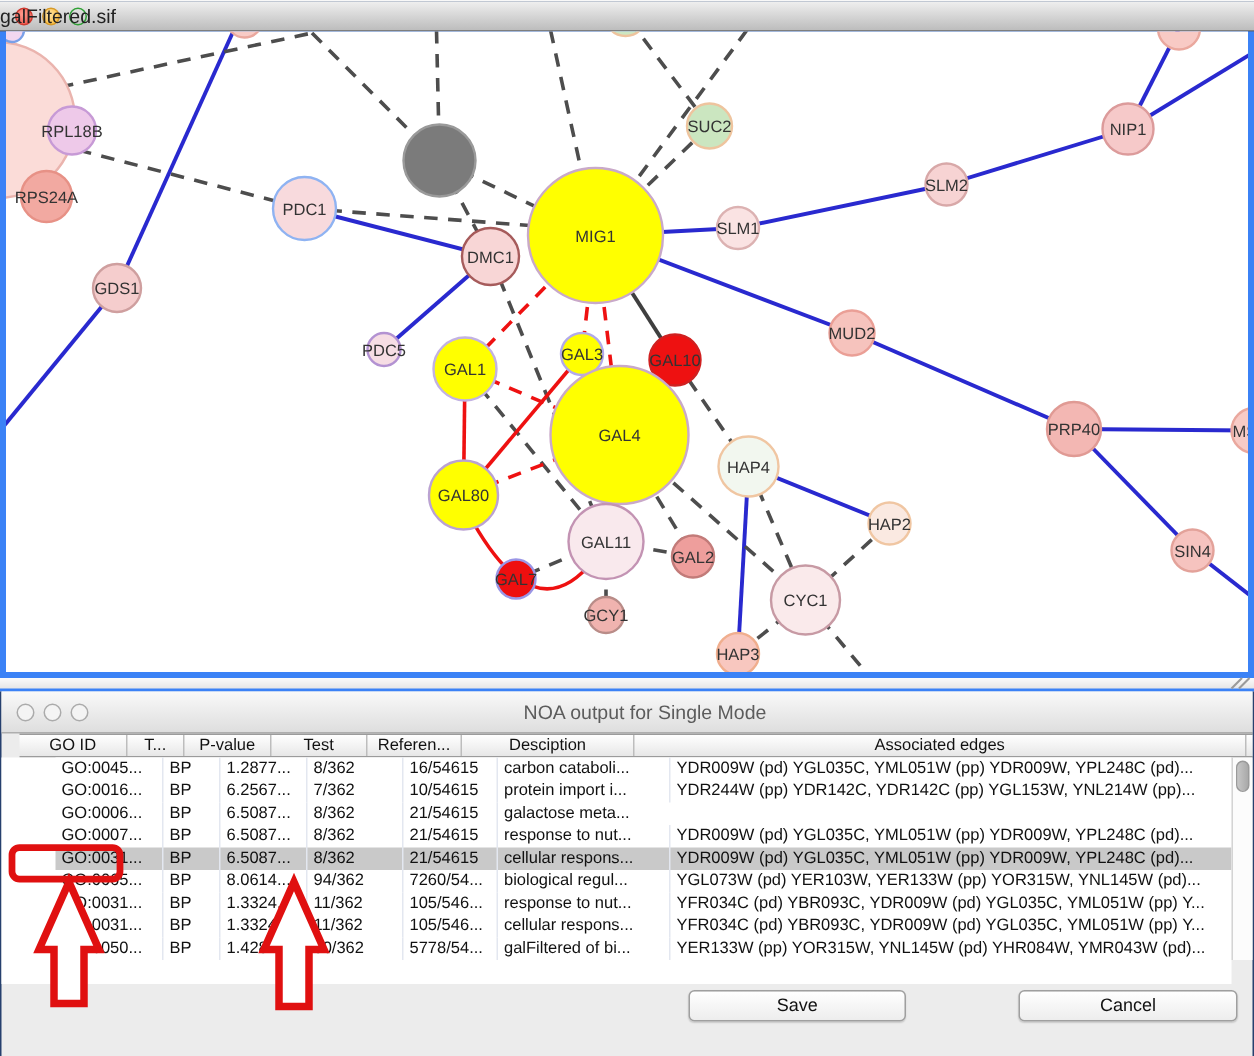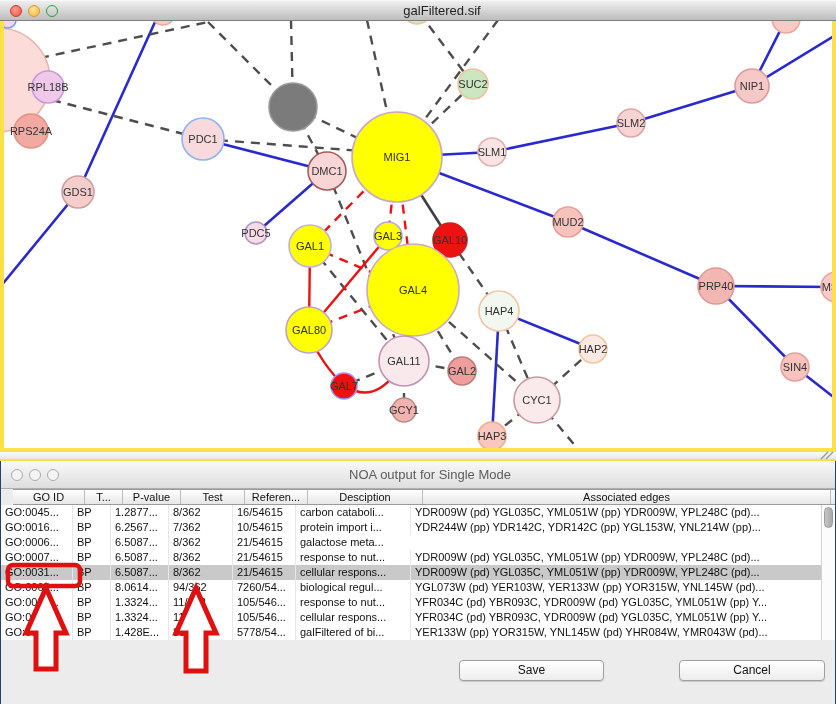--- a/index.html
+++ b/index.html
@@ -11,30 +11,30 @@
   }
   
   .top-window{position:absolute;left:0;top:0;width:836px;height:459px;}
   .titlebar{
     position:absolute;left:0;top:0;right:0;height:21px;
     background:linear-gradient(#efefef,#bdbdbd);
     border-top:1px solid #f8f8f8;border-bottom:1px solid #7e7e7e;
     box-sizing:border-box;
   }
   .titlebar .title{
-    position:absolute;left:0;right:0;top:2px;text-align:center;
-    font-size:13px;color:#222;margin-left:48px;
+    position:absolute;left:0;right:0;top:2px;
+    font-size:13px;color:#222;
   }
   .tl{position:absolute;top:4px;width:12px;height:12px;border-radius:50%;box-sizing:border-box;}
   .tl.red{left:10px;background:radial-gradient(circle at 40% 35%,#ff9a8d,#ee5045);border:1px solid #ce3a30;}
   .tl.yellow{left:28px;background:radial-gradient(circle at 40% 35%,#ffe3a0,#f8b42e);border:1px solid #d79a28;}
   .tl.green{left:46px;background:radial-gradient(circle at 40% 35%,#b4efae,#3ec444;);border:1px solid #2fa135;}
   .canvas-frame{
     position:absolute;left:0;top:21px;width:836px;height:542px;
-    background:#fde047;
+    background:#3b82f6;
   }
   svg.network{position:absolute;left:4px;top:0;width:828px;height:427px;background:#ffffff;display:block;}
   .bottom-strip{
     position:absolute;left:0;top:452px;width:836px;height:7px;
     background:linear-gradient(#fbfbfb,#e6e6e6);
   }
   
   .edge{fill:none;stroke-linecap:butt;}
   .edge.blue{stroke:#2929cf;stroke-width:2.6;}
   .edge.dark{stroke:#3f3f3f;stroke-width:2.6;}
@@ -66,21 +66,21 @@
     border-top:1px solid #9b9b9b;border-bottom:1px solid #9b9b9b;
     box-sizing:border-box;
     display:grid;grid-template-columns:72px 38px 58px 64px 63px 115px 408px 1fr;margin-left:12px;
   }
   .hcell{
     font-size:11px;color:#111;text-align:center;line-height:14px;
     border-right:1px solid #bdbdbd;overflow:hidden;white-space:nowrap;
   }
   .hcell:last-child{border-right:none;}
   .table-body{
-    position:absolute;left:0;top:44px;right:14px;height:135px;background:#fff;
+    position:absolute;left:0;top:44px;right:14px;height:151px;background:#fff;padding-left:36px;
   }
   .trow{
     display:grid;grid-template-columns:72px 38px 58px 64px 63px 115px 1fr;
     height:15px;background:#fff;
   }
   .trow.selected{background:#c9c9c9;}
   .tcell{
     font-size:11px;color:#111;line-height:15px;padding-left:4px;
     white-space:nowrap;overflow:hidden;border-right:1px solid #e3e7f0;
     box-sizing:border-box;

